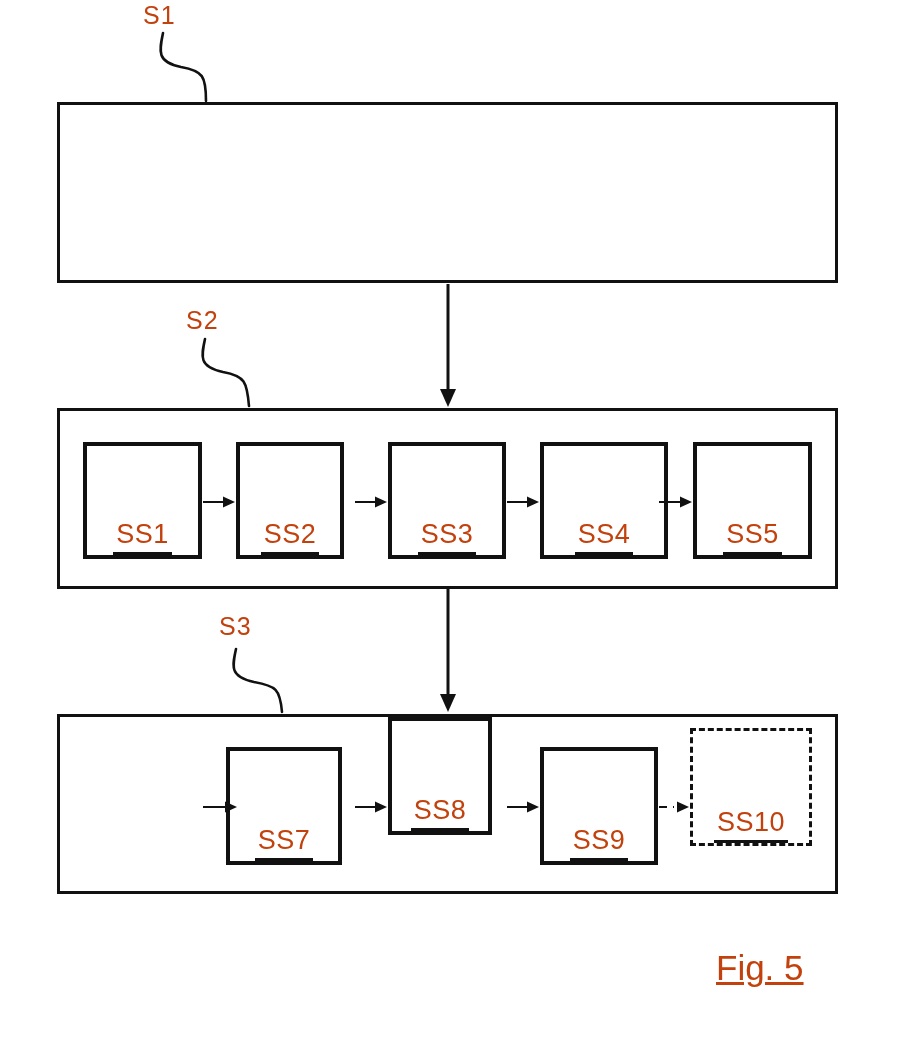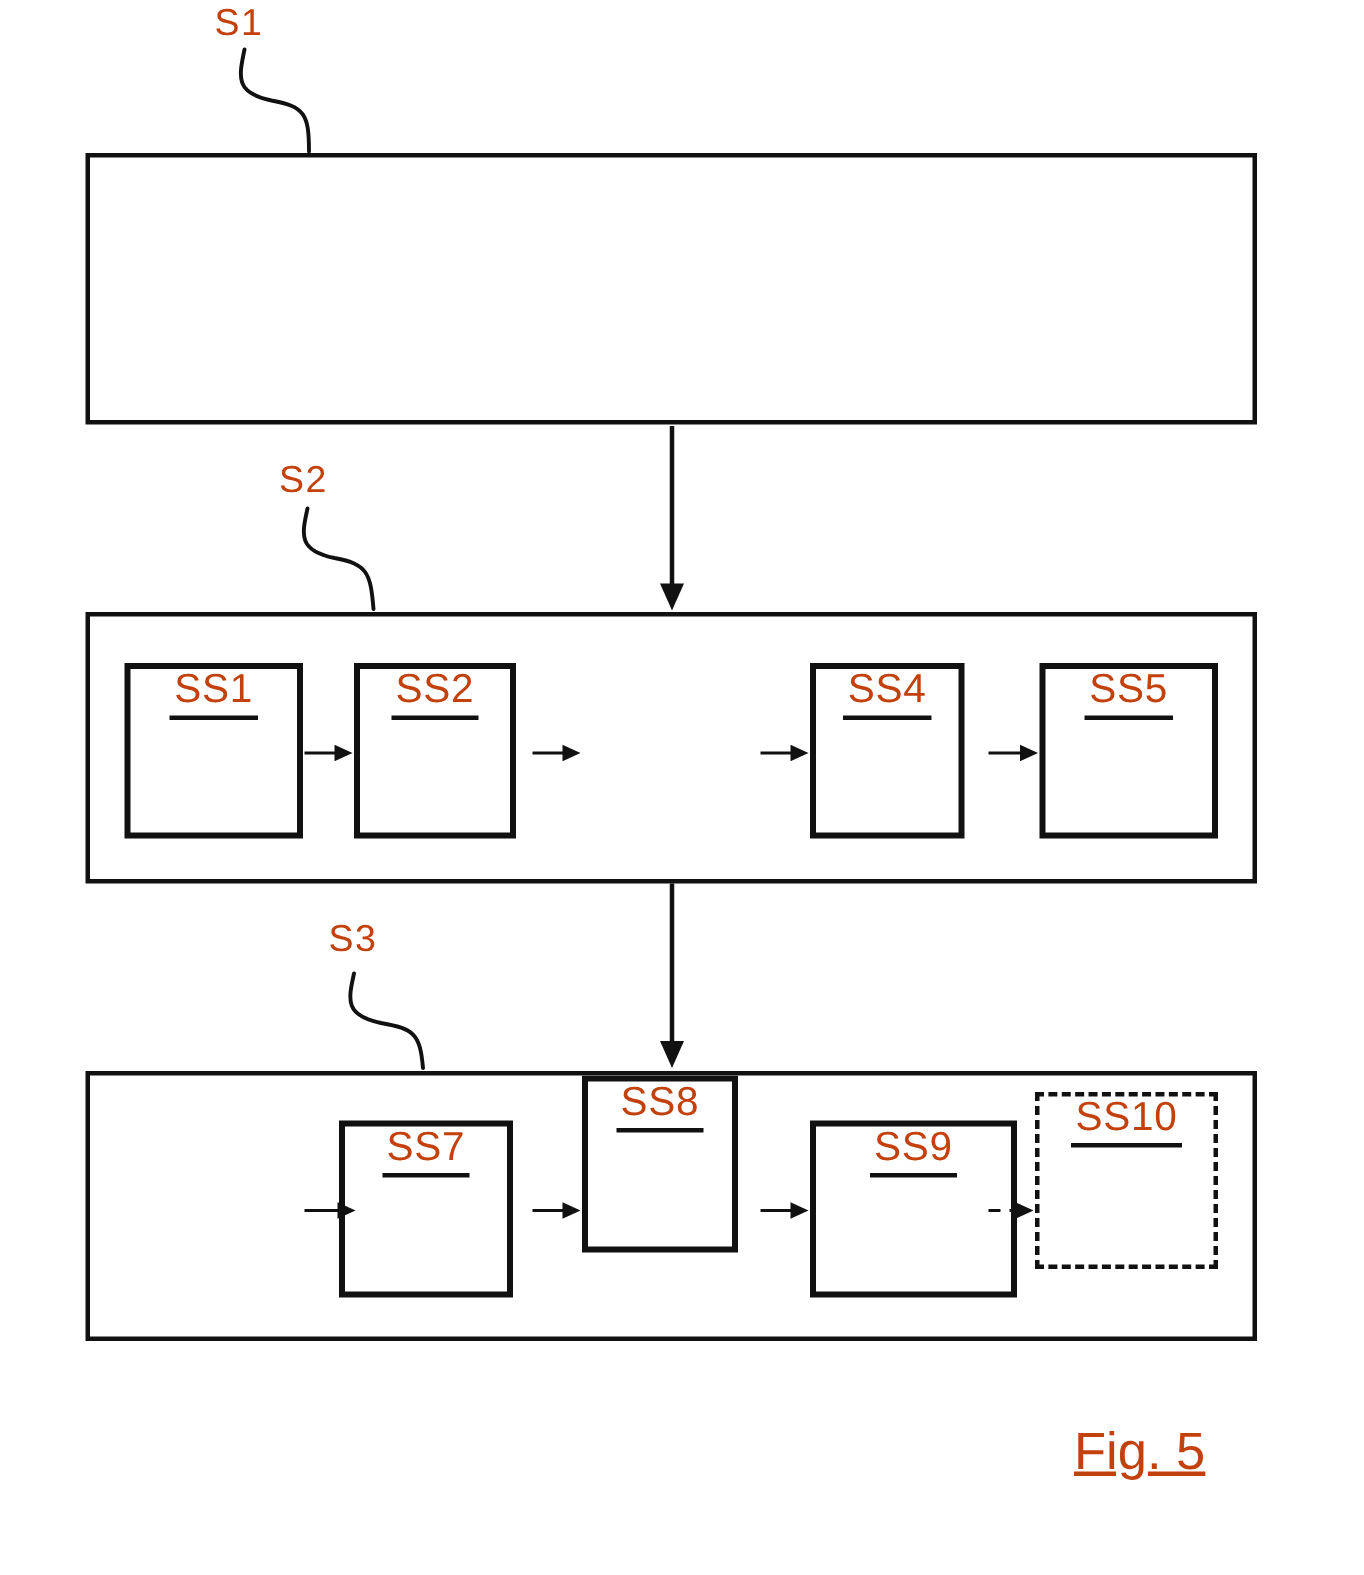--- a/index.html
+++ b/index.html
@@ -6,21 +6,21 @@
   .stage {
     position:relative; width:909px; height:1050px; background:#ffffff;
     font-family:"Liberation Sans", sans-serif; color:#c2410c; overflow:hidden;
   }
   .groupbox {
     position:absolute; border:3px solid #111111; background:#ffffff;
     box-sizing:border-box;
   }
   .subbox {
     position:absolute; border:4px solid #111111; background:#ffffff;
-    box-sizing:border-box; display:flex; align-items:flex-start; justify-content:center;
+    box-sizing:border-box; display:flex; align-items:flex-end; justify-content:center;
   }
   .subbox.dashed { border-width:3px; border-style:dashed; }
   .sublabel {
     font-size:27px; line-height:1; letter-spacing:0.5px;
     border-bottom:3px solid #111111; padding:0 3px 4px 3px;
   }
   .slabel { position:absolute; font-size:25px; line-height:1; letter-spacing:1px; }
   .caption { position:absolute; left:716px; top:950px; font-size:35px; line-height:1;text-decoration:underline; }
   svg.overlay { position:absolute; left:0; top:0; pointer-events:none; }
   .stroke { stroke:#111111; fill:none; }
@@ -38,34 +38,37 @@
   <div class="groupbox" style="left:57px; top:102px; width:781px; height:181px;"></div>
   <div class="groupbox" style="left:57px; top:408px; width:781px; height:181px;"></div>
   <div class="groupbox" style="left:57px; top:714px; width:781px; height:180px;"></div>
 
   <div class="subbox" style="left:83px;  top:442px; width:119px; height:117px;">
     <span class="sublabel">SS1</span>
   </div>
   <div class="subbox" style="left:236px; top:442px; width:108px; height:117px;">
     <span class="sublabel">SS2</span>
   </div>
-  <div class="subbox" style="left:540px; top:442px; width:103px; height:117px;">
+  <div class="subbox" style="left:388px; top:442px; width:118px; height:117px;">
+    <span class="sublabel">SS3</span>
+  </div>
+  <div class="subbox" style="left:540px; top:442px; width:128px; height:117px;">
     <span class="sublabel">SS4</span>
   </div>
   <div class="subbox" style="left:693px; top:442px; width:119px; height:117px;">
     <span class="sublabel">SS5</span>
   </div>
 
   <div class="subbox" style="left:226px; top:747px; width:116px; height:118px;">
     <span class="sublabel">SS7</span>
   </div>
   <div class="subbox" style="left:388px; top:717px; width:104px; height:118px;">
     <span class="sublabel">SS8</span>
   </div>
-  <div class="subbox" style="left:540px; top:747px; width:138px; height:118px;">
+  <div class="subbox" style="left:540px; top:747px; width:118px; height:118px;">
     <span class="sublabel">SS9</span>
   </div>
   <div class="subbox dashed" style="left:690px; top:728px; width:122px; height:118px;">
     <span class="sublabel">SS10</span>
   </div>
 
   <svg class="overlay" width="909" height="1050" viewBox="0 0 909 1050">
 
     <path class="stroke" stroke-width="2.6" stroke-linecap="round" d="M163,33 C159,52 157,62 181,67 C203,71 206,76 206,101"></path>
     <path class="stroke" stroke-width="2.6" stroke-linecap="round" d="M205,339 C201,357 199,367 223,372 C245,376 247,382 249,406"></path>

